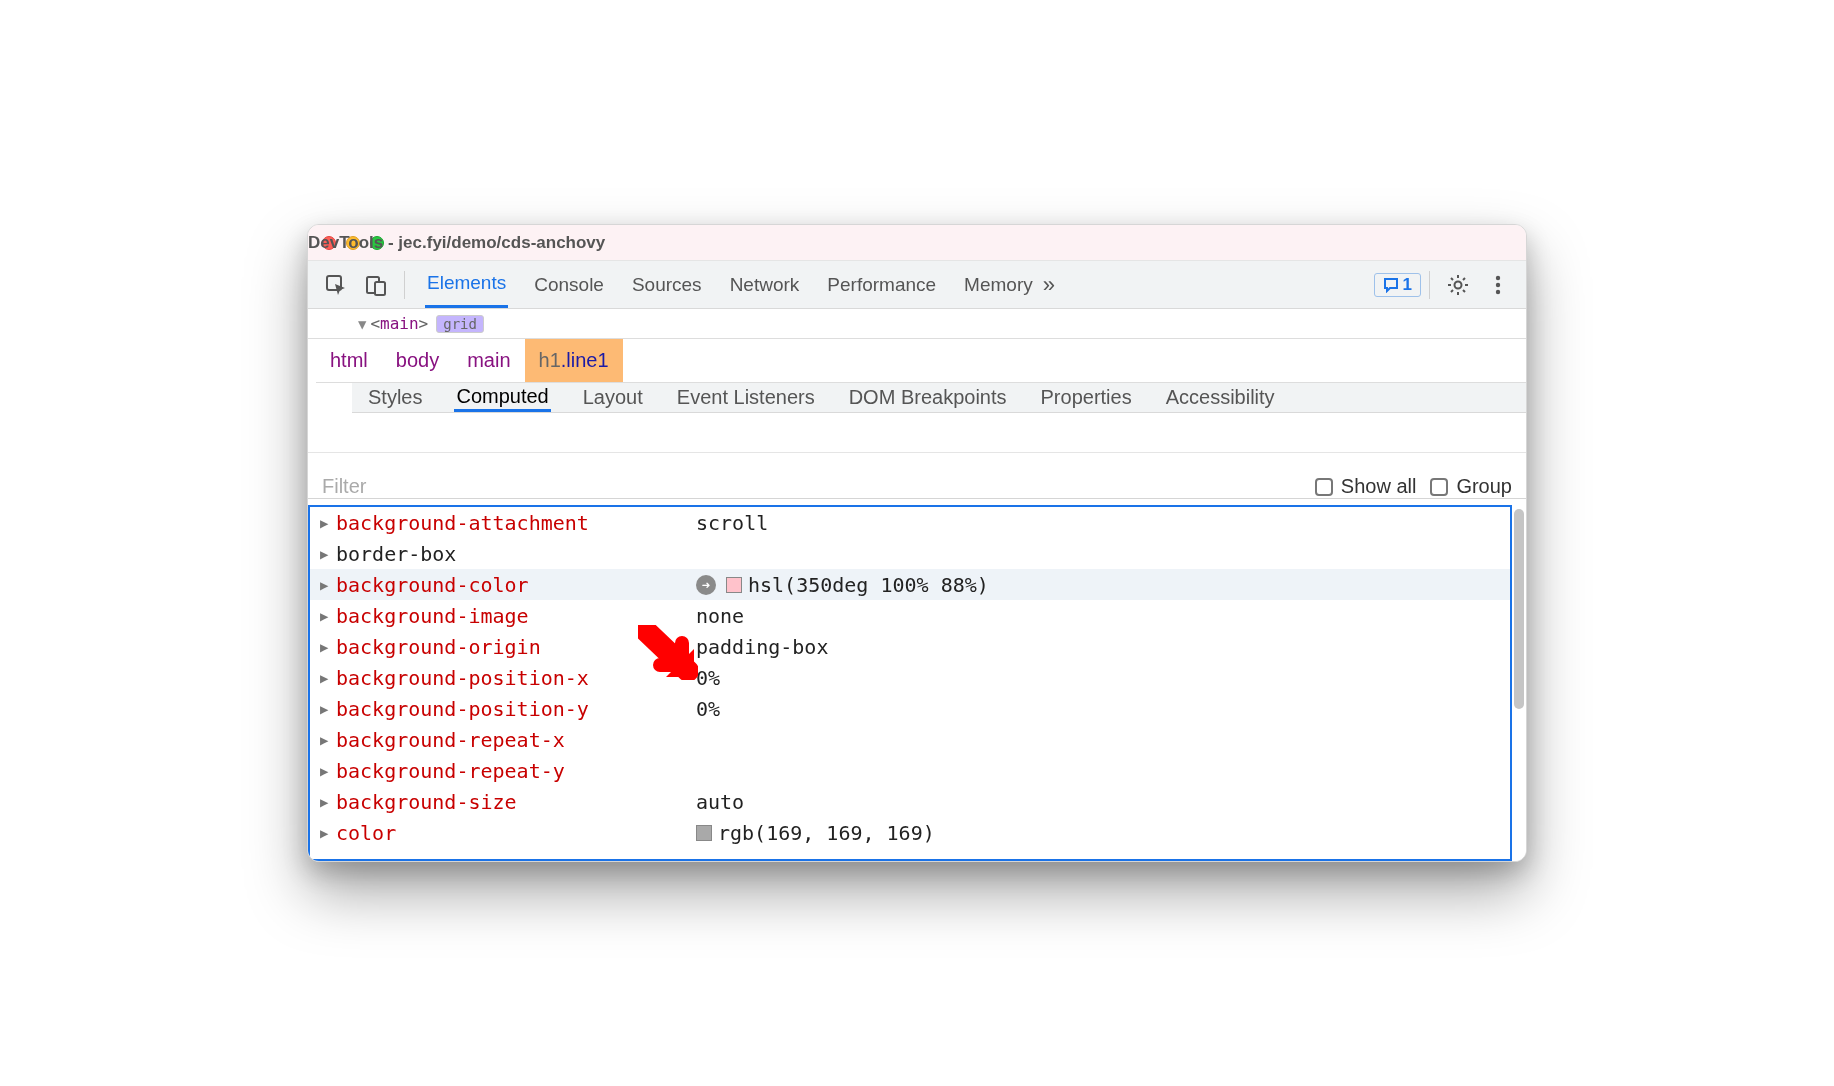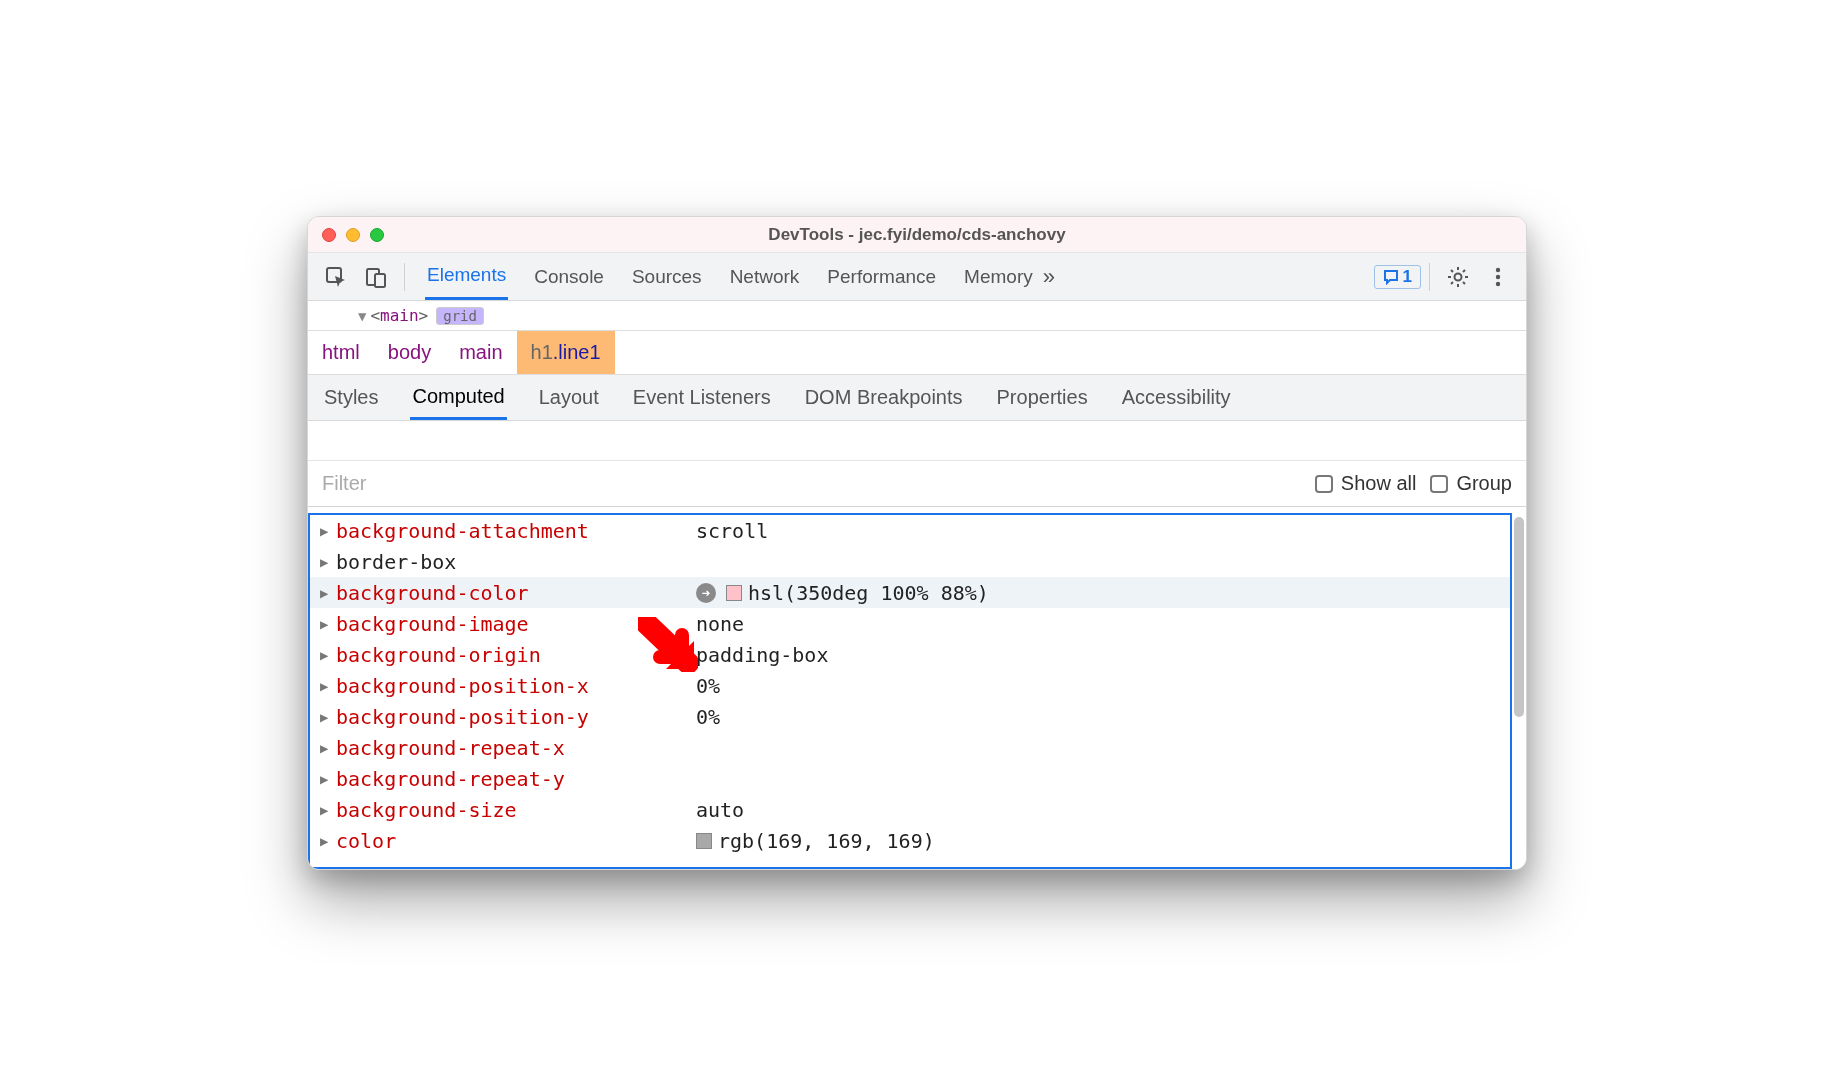--- a/index.html
+++ b/index.html
@@ -37,21 +37,21 @@
     gap: 10px;
     padding-left: 14px;
   }
   .traffic span {
     width: 14px; height: 14px; border-radius: 50%; display: block;
   }
   .tl-close  { background:#ff5f57; border:1px solid #e0443e; }
   .tl-min    { background:#febc2e; border:1px solid #dd9e24; }
   .tl-zoom   { background:#28c840; border:1px solid #1ba531; }
   .title {
-    position: absolute; left:0; right:0; text-align:center;
+    position: absolute; left:0; right:0; 
     font-size: 17px; font-weight: 600; color:#555;
   }
   
   .tabbar {
     height: 48px;
     display: flex;
     align-items: center;
     background: #f1f3f4;
     border-bottom: 1px solid #d9d9d9;
     padding: 0 8px;
@@ -86,36 +86,36 @@
   .dom-row .tri { color:#888; margin-right:4px; font-size:14px; }
   .dom-tag { color:#881280; }
   .dom-badge {
     border:1px solid #ccc; background:#c4b5fd; border-radius:3px;
     padding:0 6px; margin-left:8px; color:#666; font-size:14px;
   }
   
   .breadcrumb {
     height: 44px; display:flex; align-items:center; background:#fff;
     border-bottom:1px solid #ddd;
-    font-size:20px; color:#881280;
+    font-size:20px; color:#881280;margin-left:8px;
   }
   .crumb { padding:0 14px; height:100%; display:flex; align-items:center; cursor:pointer; }
   .crumb.active { background:#fdba74; color:#666;text-align:center; }
   .crumb-class { color:#1a1aa6; }
   
   .subtabs {
-    height: 46px; background:#f1f3f4; border-bottom:1px solid #d9d9d9;
+    height: 30px; background:#f1f3f4; border-bottom:1px solid #d9d9d9;
     display:flex; align-items:center; gap: 30px; padding:0 14px;
-    font-size:20px; color:#555;
+    font-size:20px; color:#555;margin-left:44px;
   }
   .subtab { cursor:pointer; height:100%; display:flex; align-items:center; padding:0 2px; }
   .subtab.active { color:#000000; font-weight:500; border-bottom:3px solid #1a73e8; }
   
   .filterrow {
-    height: 46px; border-bottom:1px solid #d5d5d5; display:flex; align-items:center;
+    height: 46px; border-bottom:1px solid #d5d5d5; display:flex; align-items:flex-end;
     padding: 0 14px; font-size:20px; color:#aaa; gap:14px;
   }
   .filter-input { flex:1; color:#aaa; }
   .chk { display:flex; align-items:center; gap:8px; color:#333; cursor:pointer; }
   .chkbox { width:18px; height:18px; border:2px solid #777; border-radius:4px; }
   
   .panel-wrap { display:flex; }
   .panel {
     border:2px solid #1a73e8; margin: 6px 0 0 0;
     font-family: ui-monospace, Menlo, monospace; font-size:20px;

